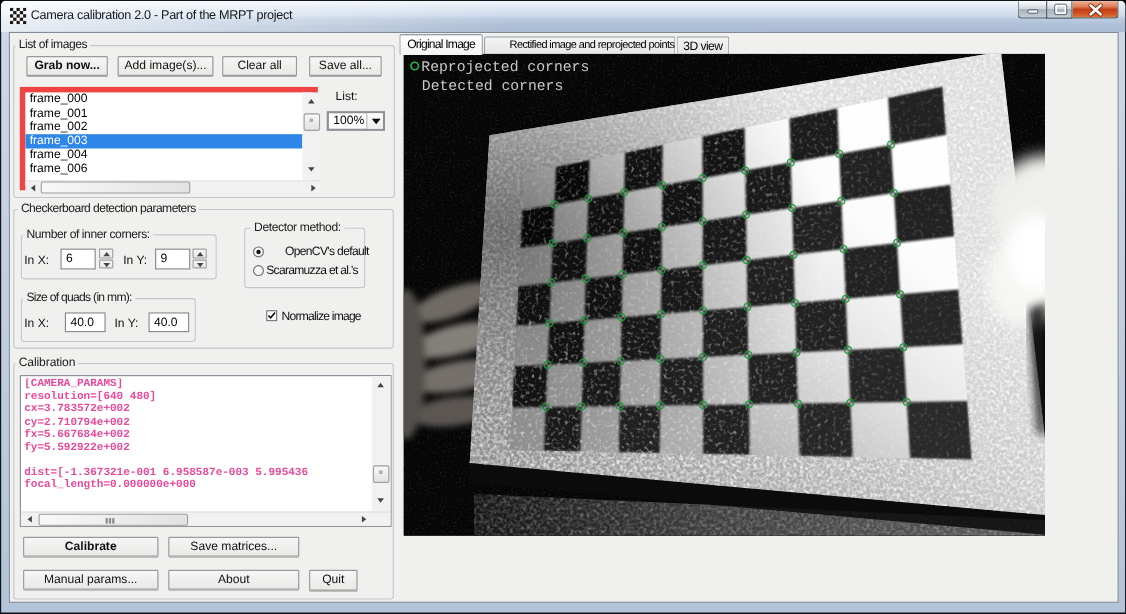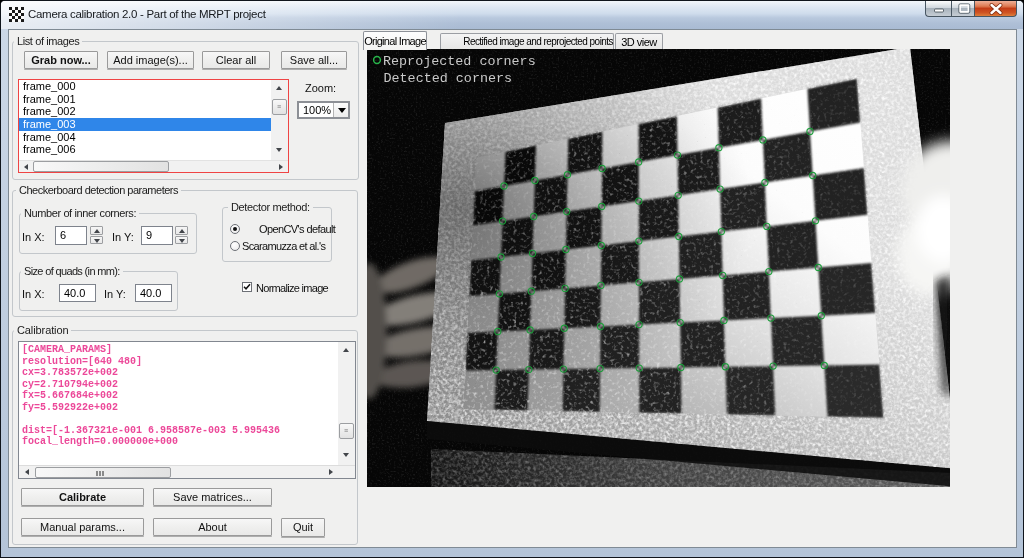--- a/index.html
+++ b/index.html
@@ -73,21 +73,21 @@
 .mono{font-family:"Liberation Mono",monospace}
 </style>
 
 <div class="group" style="left:3px;top:11px;width:347px;height:139px">
         <div class="glabel" style="left:1px;letter-spacing:-0.4px">List of images</div>
       </div>
 <div class="btn" style="left:15px;top:21px;width:74px;height:18px;font-weight:bold">Grab now...</div>
 <div class="btn" style="left:98px;top:21px;width:87px;height:18px">Add image(s)...</div>
 <div class="btn" style="left:193px;top:21px;width:68px;height:18px">Clear all</div>
 <div class="btn" style="left:272px;top:21px;width:66px;height:18px">Save all...</div>
-<div style="position:absolute;left:9px;top:49px;width:271px;height:94px;border:1px solid #ef4444;background:#fff">
+<div style="position:absolute;left:9px;top:49px;width:271px;height:94px;border:5px solid #ef4444;background:#fff">
   <div style="position:absolute;left:0;top:0;width:252px;height:79px;overflow:hidden">
     <div class="lb-row">frame_000</div>
           <div class="lb-row">frame_001</div>
           <div class="lb-row">frame_002</div>
     <div class="lb-row lb-sel">frame_003</div>
           <div class="lb-row">frame_004</div>
     <div class="lb-row">frame_006</div>
   </div>
   <div class="sb" style="left:252px;top:0;width:17px;height:80px">
     <div class="tri up" style="left:5px;top:6px"></div>
@@ -95,21 +95,21 @@
             <div class="grip" style="left:4px;top:3.5px">≡</div>
           </div>
     <div class="tri dn" style="left:5px;top:68px"></div>
   </div>
   <div class="sb" style="left:0;top:80px;width:269px;height:12px;border-top:1px solid #e2e2e2">
     <div class="tri lf" style="left:5px;top:2.5px"></div>
     <div class="thumbh thumb" style="left:14px;top:0;width:136px;height:11px"></div>
     <div class="tri rt" style="right:5px;top:2.5px"></div>
   </div>
 </div>
-<div class="lbl" style="left:296px;top:52px">Zoom:</div>
+<div class="lbl" style="left:296px;top:52px">List:</div>
 <div style="position:absolute;left:288px;top:71px;width:53px;height:18px;border:2px solid #8d9096;background:#fff">
   <div style="position:absolute;left:4px;top:1px;font-size:11px">100%</div>
   <div style="position:absolute;right:0;top:0;width:15px;height:14px;border-left:1px solid #b4b4b4;background:linear-gradient(180deg,#fcfcfc,#ececec)">
           <div class="tri dn" style="left:3.5px;top:4.5px;border-left-width:4px;border-right-width:4px;border-top-width:5px;border-top-color:#000"></div>
         </div>
 </div>
 
 <div class="group" style="left:3px;top:160px;width:346px;height:127px">
         <div class="glabel" style="left:3px;letter-spacing:-0.5px">Checkerboard detection parameters</div>
       </div>
@@ -186,21 +186,21 @@
           </div>
     <div class="tri rt" style="left:310px;top:3px"></div>
   </div>
 </div>
 <div class="btn" style="left:12px;top:458px;width:123px;height:18px;font-weight:bold">Calibrate</div>
 <div class="btn" style="left:144px;top:458px;width:119px;height:18px">Save matrices...</div>
 <div class="btn" style="left:12px;top:488px;width:123px;height:18px">Manual params...</div>
 <div class="btn" style="left:144px;top:488px;width:119px;height:18px">About</div>
 <div class="btn" style="left:272px;top:488px;width:44px;height:19px">Quit</div>
 
-<div style="position:absolute;left:354px;top:1px;width:64px;height:19px;background:linear-gradient(180deg,#fdfdfd,#f3f3f2);border:1px solid #8c9097;border-bottom:none;border-radius:2px 2px 0 0;font-size:11px;text-align:center;line-height:18px;white-space:nowrap;letter-spacing:-0.7px;z-index:2">Original Image</div>
+<div style="position:absolute;left:354px;top:1px;width:76px;height:19px;background:linear-gradient(180deg,#fdfdfd,#f3f3f2);border:1px solid #8c9097;border-bottom:none;border-radius:2px 2px 0 0;font-size:11px;text-align:center;line-height:18px;white-space:nowrap;letter-spacing:-0.7px;z-index:2">Original Image</div>
 <div style="position:absolute;left:431px;top:3px;width:174px;height:16px;background:linear-gradient(180deg,#f4f4f4,#e6e6e5);border:1px solid #9b9ea3;border-bottom:none;border-radius:2px 2px 0 0;font-size:10px;letter-spacing:-0.55px;text-align:right;line-height:16px;white-space:nowrap">Rectified image and reprojected points</div>
 <div style="position:absolute;left:606px;top:3px;width:48px;height:16px;background:linear-gradient(180deg,#f4f4f4,#e6e6e5);border:1px solid #9b9ea3;border-bottom:none;border-radius:2px 2px 0 0;font-size:11px;letter-spacing:-0.5px;text-align:center;line-height:16px;white-space:nowrap">3D view</div>
 <div style="position:absolute;left:358px;top:19px;width:583px;height:438px;background:#050505">
 <svg width="583" height="438" style="position:absolute;left:0;top:0">
 <defs>
 <filter id="nzA" x="0" y="0" width="100%" height="100%">
   <feTurbulence type="fractalNoise" baseFrequency="0.30" numOctaves="2" seed="11"></feTurbulence>
   <feColorMatrix type="matrix" values="0 0 0 0 1  0 0 0 0 1  0 0 0 0 1  1.4 1.4 1.4 0 -2.15"></feColorMatrix>
   <feComposite operator="in" in2="SourceGraphic"></feComposite>
 </filter>

